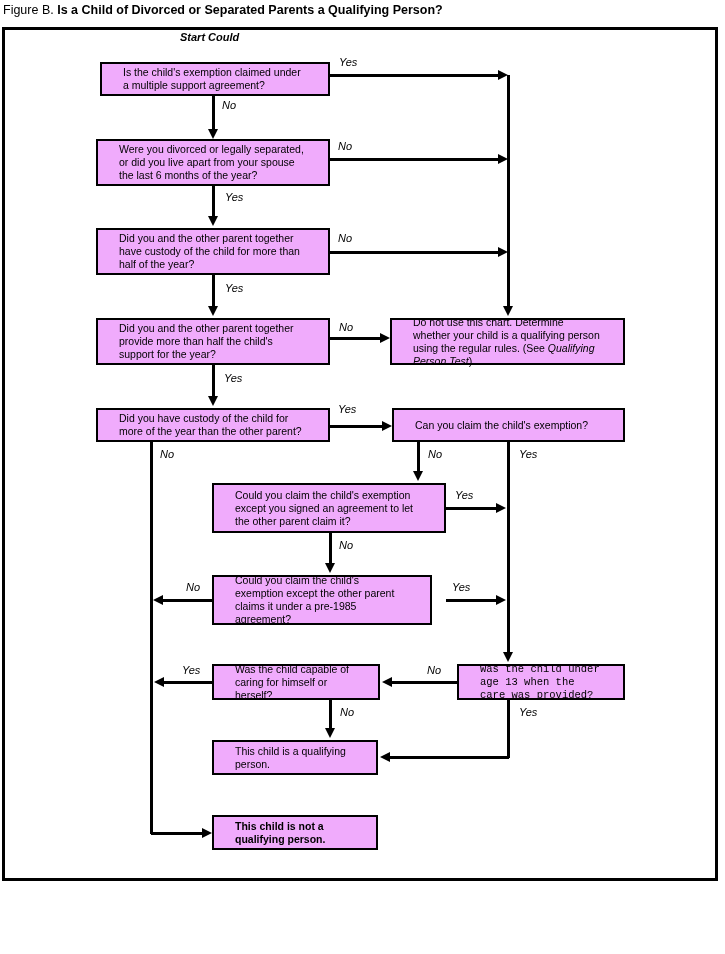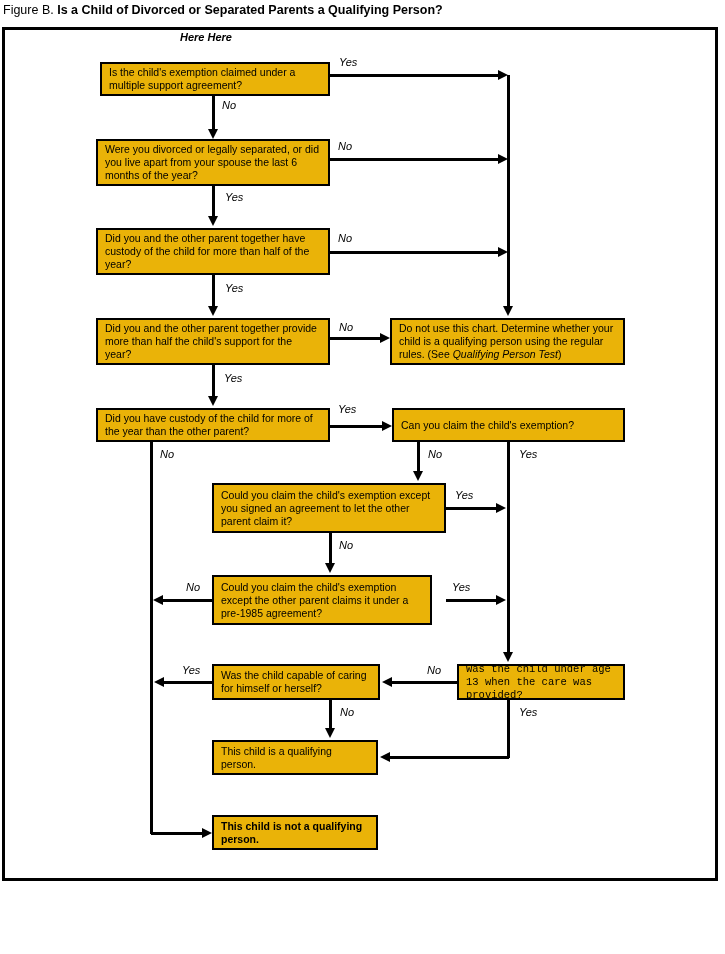--- a/index.html
+++ b/index.html
@@ -5,43 +5,43 @@
   html,body{margin:0;padding:0;background:#fff;}
   #canvas{
     position:relative;width:725px;height:954px;background:#fff;overflow:hidden;
     font-family:"Liberation Sans","DejaVu Sans",sans-serif;color:#000;
   }
   .fig-title{position:absolute;left:3px;top:3px;font-size:12.5px;white-space:nowrap;}
   .fig-title .bold{font-weight:bold;}
   .outer-border{position:absolute;left:2px;top:27px;width:716px;height:854px;
     border:3px solid #000;box-sizing:border-box;}
   .start-here{position:absolute;left:180px;top:31px;font-size:11px;font-weight:bold;font-style:italic;}
-  .node{position:absolute;border:2px solid #000;background:#eab308;box-sizing:border-box;
-    display:flex;align-items:center;padding:3px 7px;font-size:10.5px;line-height:13px;}
+  .node{position:absolute;border:2px solid #000;background:#f0abfc;box-sizing:border-box;
+    display:flex;align-items:center;padding:3px 21px;font-size:10.5px;line-height:13px;}
   .node .em{font-style:italic;}
   .elabel{position:absolute;font-size:11px;font-style:italic;white-space:nowrap;}
   .ln{position:absolute;background:#000;}
   .ar{position:absolute;width:0;height:0;}
   .ar-r{border-left:10px solid #000;border-top:5px solid transparent;border-bottom:5px solid transparent;}
   .ar-l{border-right:10px solid #000;border-top:5px solid transparent;border-bottom:5px solid transparent;}
   .ar-d{border-top:10px solid #000;border-left:5px solid transparent;border-right:5px solid transparent;}
 </style>
 </head>
 <body>
 
 <div id="canvas">
 
   <div class="fig-title">
     <span>Figure B.</span>
     <span class="bold">Is a Child of Divorced or Separated Parents a Qualifying Person?</span>
   </div>
 
   <div class="outer-border"></div>
 
-  <div class="start-here">Here Here</div>
+  <div class="start-here">Start Could</div>
 
   <div class="node" style="left:100px;top:62px;width:230px;height:34px;">
     <span>Is the child's exemption claimed under a multiple support agreement?</span>
     </div>
 
   <div class="node" style="left:96px;top:139px;width:234px;height:47px;">
     <span>Were you divorced or legally separated, or did you live apart from your spouse the last 6 months of the year?</span>
     </div>
 
   <div class="node" style="left:96px;top:228px;width:234px;height:47px;">

